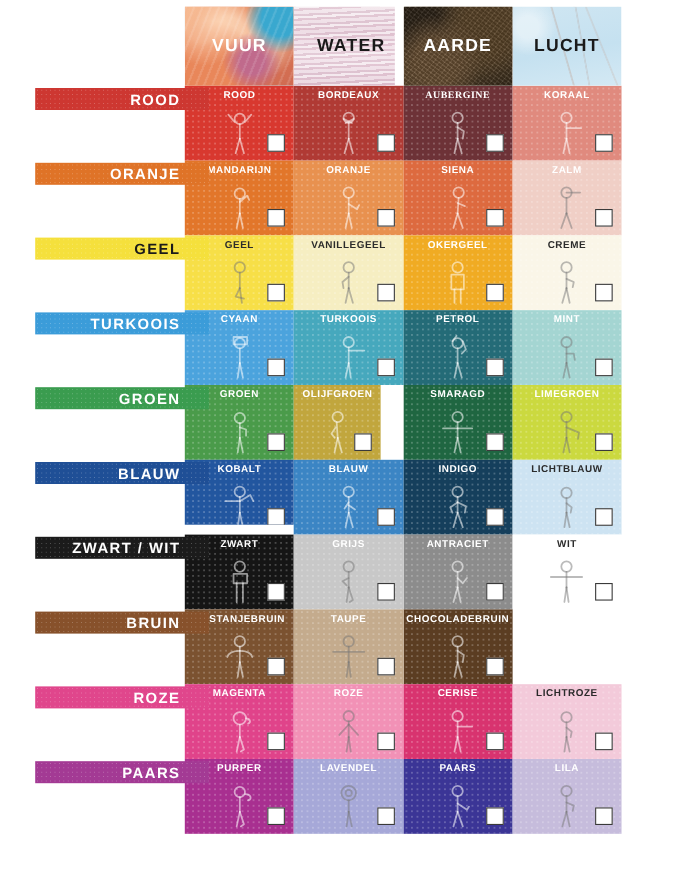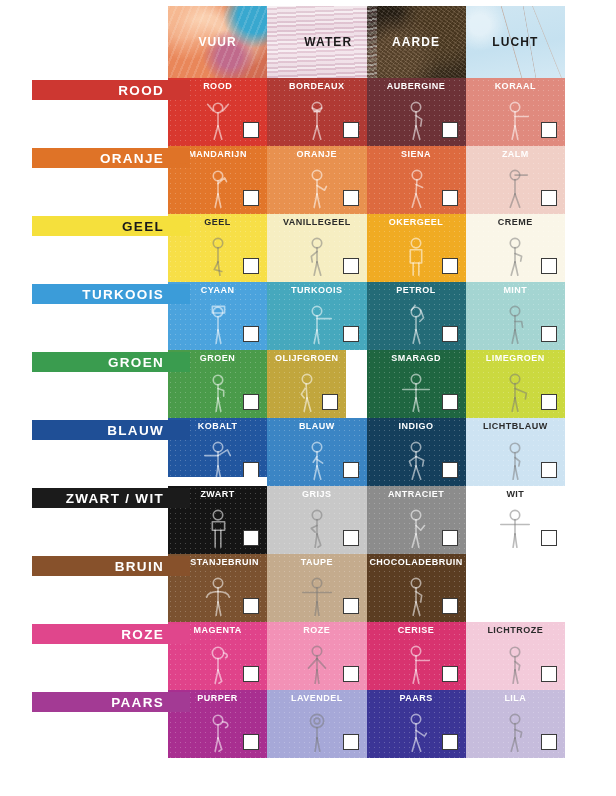--- a/index.html
+++ b/index.html
@@ -12,21 +12,21 @@
   #stage { position: relative; width: 616px; height: 796px; }
 
   
   .hdr {
     position: absolute; top: 6px; height: 72px;
     overflow: hidden;
     display: flex; align-items: center; justify-content: center;
   }
   .hdr-label {
     position: relative; z-index: 3;
-    font-size: 12px; font-weight: bold; letter-spacing: 1.1px;
+    font-size: 16px; font-weight: bold; letter-spacing: 1.1px;
   }
   .tex { position: absolute; inset: 0; z-index: 1; }
   .tex2 { position: absolute; inset: 0; z-index: 2; opacity: .85; }
 
   
   .tex-fire {
     background:
       radial-gradient(circle at 88% 14%, #39a8cf 0 16%, rgba(57,168,207,0) 30%),
       radial-gradient(circle at 62% 70%, #c06a8c 0 14%, rgba(192,106,140,0) 34%),
       radial-gradient(circle at 24% 78%, #e9875a 0 22%, rgba(233,135,90,0) 46%),
@@ -123,21 +123,21 @@
 </style>
 </head>
 <body>
 
 <div id="stage">
     <div class="hdr" style="left: 168px; width: 99.25px;">
       <div class="tex tex-fire"></div>
       <div class="tex2 tex-fire2"></div>
       <div class="hdr-label" style="color:#ffffff">VUUR</div>
     </div>
-    <div class="hdr" style="left: 267.25px; width: 110px; padding-left: 12px;">
+    <div class="hdr" style="left: 267.25px; width: 92px; padding-left: 12px;">
       <div class="tex tex-water"></div>
       <div class="tex2 tex-water2"></div>
       <div class="hdr-label" style="color:#1a1a1a">WATER</div>
     </div>
     <div class="hdr" style="left: 366.5px; width: 99.25px;">
       <div class="tex tex-earth"></div>
       <div class="tex2 tex-earth2"></div>
       <div class="hdr-label" style="color:#ffffff">AARDE</div>
     </div>
     <div class="hdr" style="left: 465.75px; width: 99.25px;">
@@ -168,21 +168,21 @@
           <path d="M28 12a5 5 0 1 1 0 10 5 5 0 0 1 0-10" fill="none" stroke="rgba(255,255,255,.55)" stroke-width="1.7" stroke-linecap="round" stroke-linejoin="round"></path>
           <path d="M23 18l8 4" fill="none" stroke="rgba(255,255,255,.55)" stroke-width="1.7" stroke-linecap="round" stroke-linejoin="round"></path>
           <path d="M33 18l-8 4" fill="none" stroke="rgba(255,255,255,.55)" stroke-width="1.7" stroke-linecap="round" stroke-linejoin="round"></path>
           <path d="M28 22v15" fill="none" stroke="rgba(255,255,255,.55)" stroke-width="1.7" stroke-linecap="round" stroke-linejoin="round"></path>
           <path d="M28 37l-4 14" fill="none" stroke="rgba(255,255,255,.55)" stroke-width="1.7" stroke-linecap="round" stroke-linejoin="round"></path>
           <path d="M28 37l4 14" fill="none" stroke="rgba(255,255,255,.55)" stroke-width="1.7" stroke-linecap="round" stroke-linejoin="round"></path>
         </svg>
       </div>
       <div class="chk" style="top:44px;right:8px"></div>
     </div>
-    <div class="cell" style="left: 366.5px; top: 78px; width: 99.25px; height: 68px; background: rgb(109, 50, 55);">
+    <div class="cell" style="left: 366.5px; top: 78px; width: 99.25px; height: 68px; background: rgb(109, 50, 55); font-family: Liberation Serif, serif;">
       <div class="dots"></div>
       <div class="cell-label" style="color:#ffffff">AUBERGINE</div>
       <div class="fig">
         <svg viewBox="0 0 56 56" preserveAspectRatio="xMidYMid meet">
           <path d="M28 12a5 5 0 1 1 0 10 5 5 0 0 1 0-10" fill="none" stroke="rgba(255,255,255,.55)" stroke-width="1.7" stroke-linecap="round" stroke-linejoin="round"></path>
           <path d="M28 22v15" fill="none" stroke="rgba(255,255,255,.55)" stroke-width="1.7" stroke-linecap="round" stroke-linejoin="round"></path>
           <path d="M28 26l6 4 -1 7" fill="none" stroke="rgba(255,255,255,.55)" stroke-width="1.7" stroke-linecap="round" stroke-linejoin="round"></path>
           <path d="M28 37l-3 14" fill="none" stroke="rgba(255,255,255,.55)" stroke-width="1.7" stroke-linecap="round" stroke-linejoin="round"></path>
           <path d="M28 37l4 14" fill="none" stroke="rgba(255,255,255,.55)" stroke-width="1.7" stroke-linecap="round" stroke-linejoin="round"></path>
         </svg>

